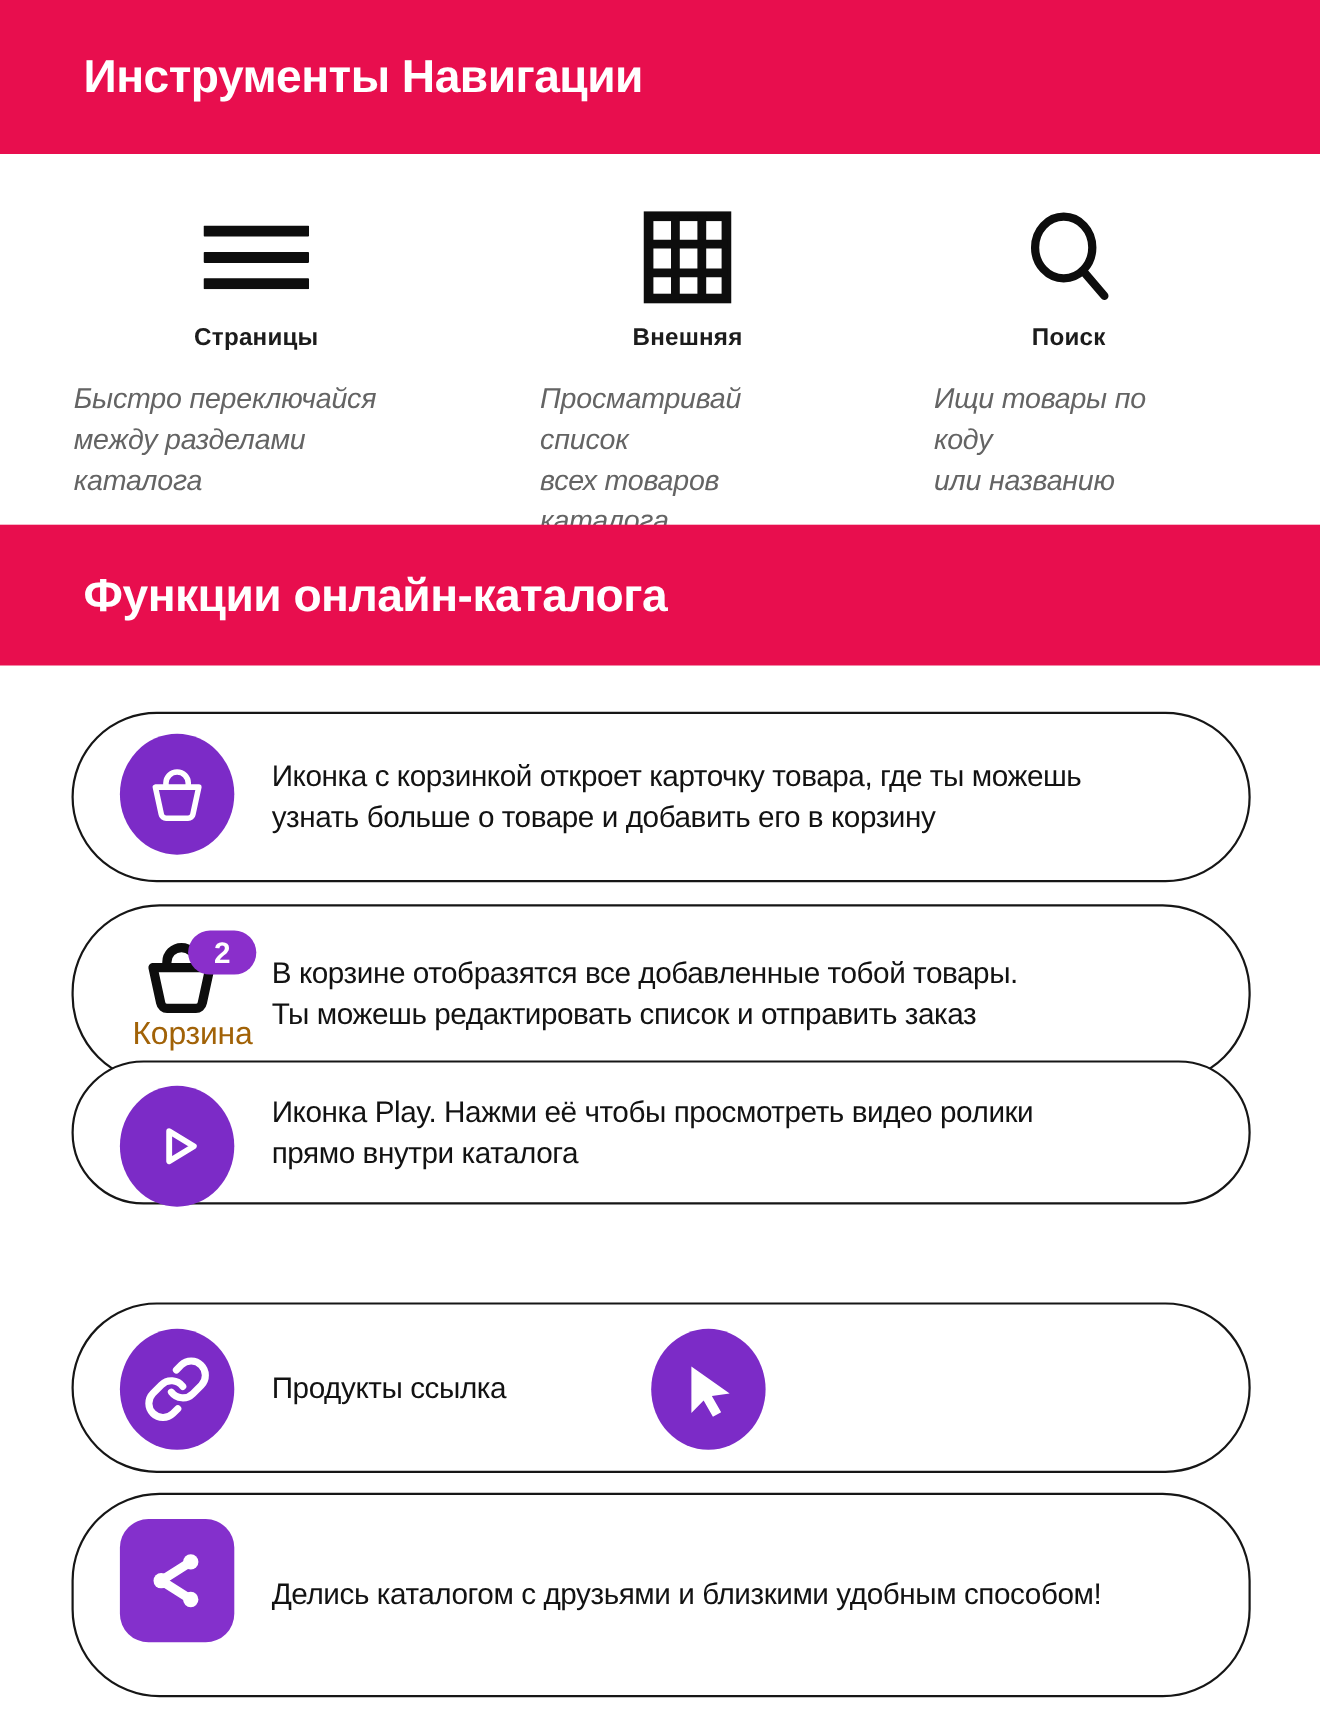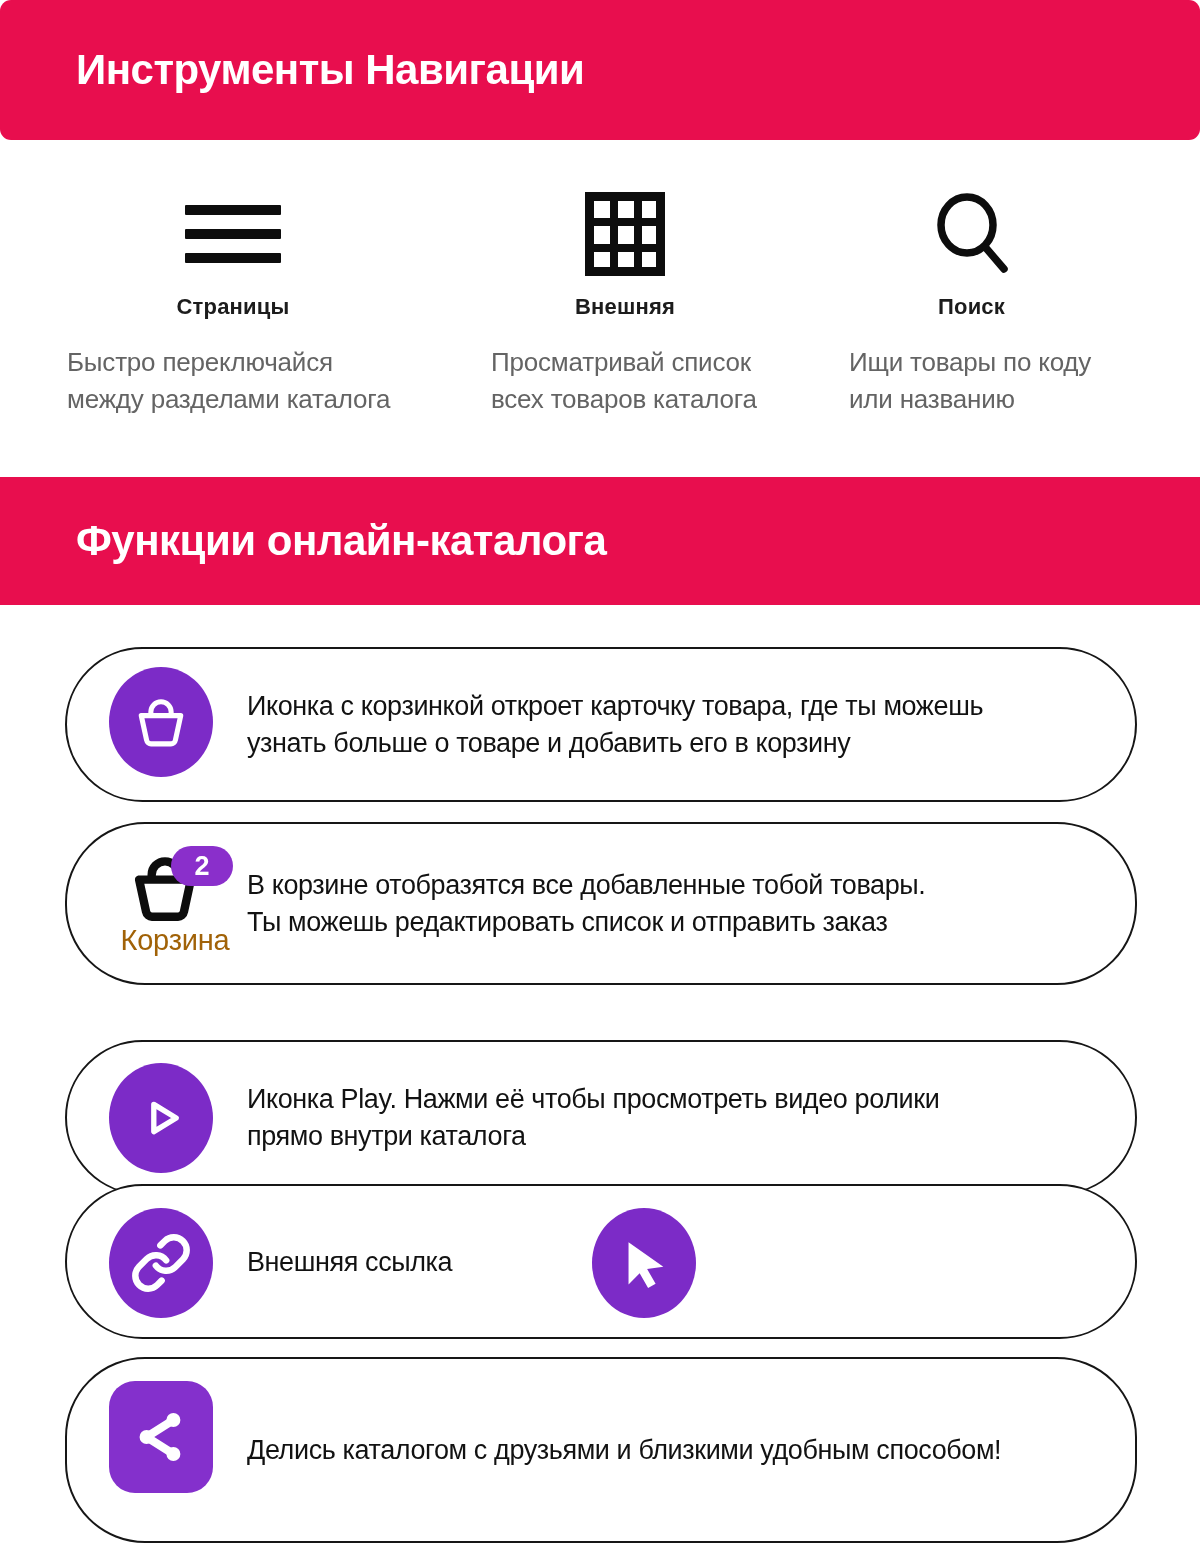--- a/index.html
+++ b/index.html
@@ -13,47 +13,47 @@
   html,body{margin:0;padding:0;}
   body{
     width:1200px;height:1556px;position:relative;background:#ffffff;
     font-family:"Liberation Sans","DejaVu Sans",sans-serif;color:var(--ink);
     overflow:hidden;
   }
   .banner{
     position:absolute;left:0;width:1200px;background:var(--red);
     display:flex;align-items:center;color:#fff;
   }
-  #banner-nav{top:0;height:140px;border-radius:11px;}
+  #banner-nav{top:0;height:140px;}
   #banner-func{top:477px;height:128px;}
   .banner-title{
     margin:0;padding-left:76px;font-size:42px;font-weight:700;letter-spacing:-0.5px;
   }
   
   .nav-col{position:absolute;top:190px;}
   #col-pages{left:67px;width:332px;}
   #col-products{left:491px;width:268px;}
   #col-search{left:849px;width:245px;}
   .icon-box{height:88px;display:flex;align-items:center;justify-content:center;}
   .col-title{
     text-align:center;font-size:22px;font-weight:600;color:#1c1c1c;
     margin-top:16px;letter-spacing:0.2px;
   }
   .col-desc{
     margin-top:24px;font-size:26px;color:var(--gray);line-height:37px;
-    white-space:pre-line;letter-spacing:-0.2px;
+    white-space:pre-line;letter-spacing:-0.2px;font-style:italic;
   }
   
   .card{
     position:absolute;left:65px;width:1072px;box-sizing:border-box;
     border:2px solid #161616;border-radius:80px;background:#fff;
   }
   #card-product{top:647px;height:155px;}
   #card-cart{top:822px;height:163px;}
-  #card-play{top:1040px;height:155px;text-decoration:underline;}
+  #card-play{top:964px;height:131px;text-decoration:underline;}
   #card-links{top:1184px;height:155px;}
   #card-share{top:1357px;height:186px;}
   .icon-circle{
     position:absolute;left:42px;width:104px;height:110px;border-radius:50%;
     background:var(--purple);display:flex;align-items:center;justify-content:center;
   }
   .icon-circle.second{left:525px;}
   .card-text{
     position:absolute;left:180px;top:50%;transform:translateY(-50%);
     font-size:27px;line-height:37px;color:var(--ink);
@@ -163,21 +163,21 @@
 прямо внутри каталога</div>
 </div>
 
 <div class="card" id="card-links">
   <div class="icon-circle" style="top:22px;">
     <svg width="62" height="62" viewBox="0 0 24 24" aria-hidden="true">
       <path d="M10 13a5 5 0 0 0 7.54.54l3-3a5 5 0 0 0-7.07-7.07l-1.72 1.71" fill="none" stroke="#fff" stroke-width="2.5" stroke-linecap="round" stroke-linejoin="round"></path>
       <path d="M14 11a5 5 0 0 0-7.54-.54l-3 3a5 5 0 0 0 7.07 7.07l1.71-1.71" fill="none" stroke="#fff" stroke-width="2.5" stroke-linecap="round" stroke-linejoin="round"></path>
     </svg>
   </div>
-  <div class="card-text">Внешняя ссылка</div>
+  <div class="card-text">Продукты ссылка</div>
   <div class="icon-circle second" style="top:22px;">
     <svg width="58" height="58" viewBox="0 0 24 24" aria-hidden="true">
       <path d="M5.6 3.4 L20 13.6 L13.3 14.5 L16.8 20.6 L13.7 22.3 L10.2 16.2 L5.6 20.9 Z" fill="#fff"></path>
     </svg>
   </div>
 </div>
 
 <div class="card" id="card-share">
   <div class="share-square">
     <svg width="62" height="62" viewBox="0 0 24 24" aria-hidden="true">

